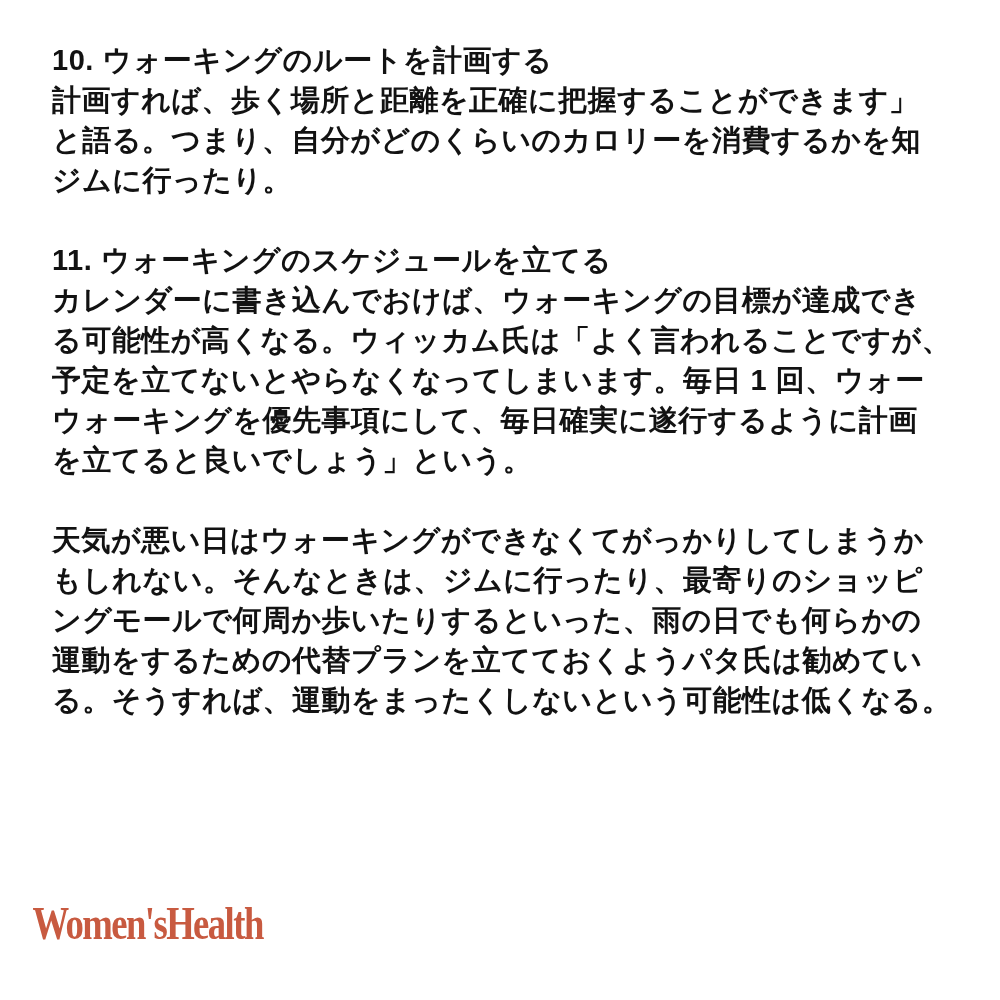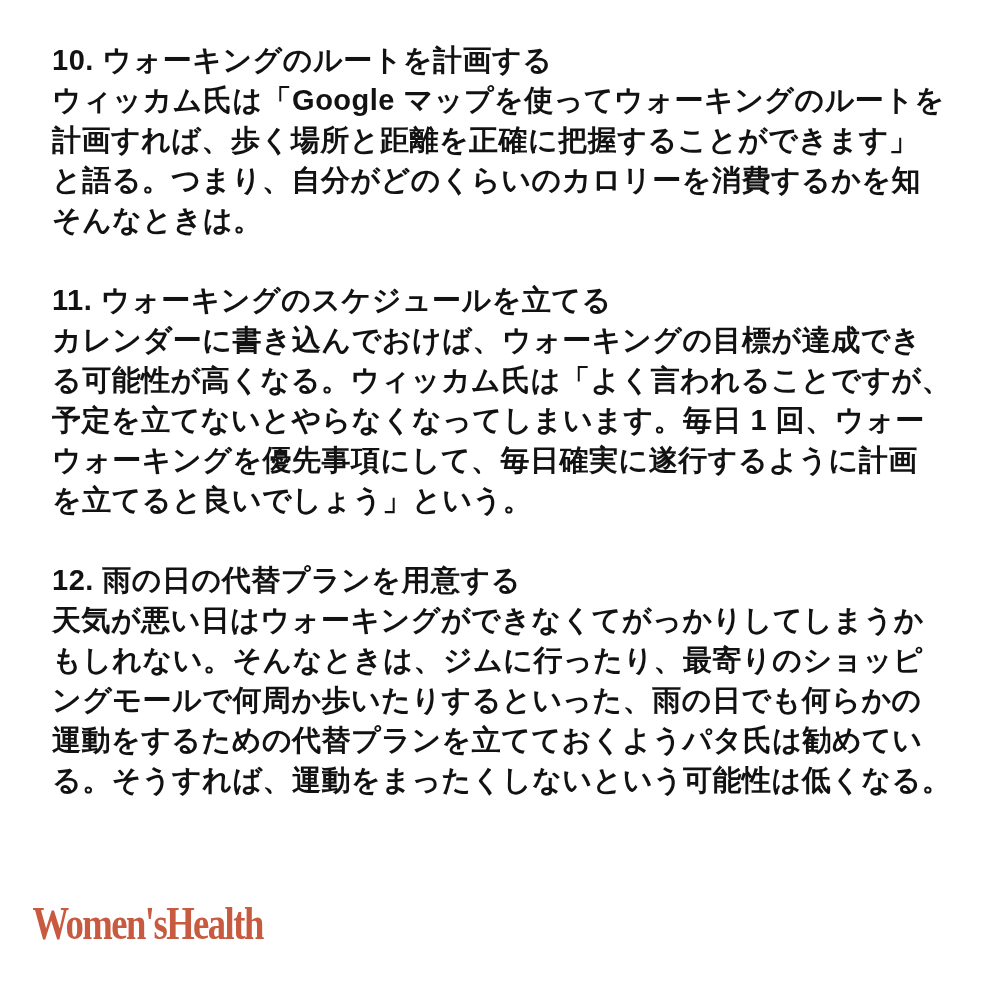--- a/index.html
+++ b/index.html
@@ -77,37 +77,35 @@
 </style>
 </head>
 <body>
 
 <div class="page">
 
   <div class="content">
 
     <div class="section">
       <div class="section-heading">10. ウォーキングのルートを計画する</div>
-      <div class="para-line">ウィッカム氏は「Google マップを使ってウォーキングのルートを</div>
       <div class="para-line">計画すれば、歩く場所と距離を正確に把握することができます」</div>
       <div class="para-line">と語る。つまり、自分がどのくらいのカロリーを消費するかを知</div>
-      <div class="para-line">そんなときは。</div>
+      <div class="para-line">ジムに行ったり。</div>
     </div>
 
     <div class="section">
       <div class="section-heading">11. ウォーキングのスケジュールを立てる</div>
       <div class="para-line">カレンダーに書き込んでおけば、ウォーキングの目標が達成でき</div>
       <div class="para-line">る可能性が高くなる。ウィッカム氏は「よく言われることですが、</div>
       <div class="para-line">予定を立てないとやらなくなってしまいます。毎日 1 回、ウォー</div>
       <div class="para-line">ウォーキングを優先事項にして、毎日確実に遂行するように計画</div>
       <div class="para-line">を立てると良いでしょう」という。</div>
     </div>
 
     <div class="section">
-      <div class="section-heading">12. 雨の日の代替プランを用意する</div>
       <div class="para-line">天気が悪い日はウォーキングができなくてがっかりしてしまうか</div>
       <div class="para-line">もしれない。そんなときは、ジムに行ったり、最寄りのショッピ</div>
       <div class="para-line">ングモールで何周か歩いたりするといった、雨の日でも何らかの</div>
       <div class="para-line">運動をするための代替プランを立てておくようパタ氏は勧めてい</div>
       <div class="para-line">る。そうすれば、運動をまったくしないという可能性は低くなる。</div>
     </div>
 
   </div>
 
   <div class="brand">

